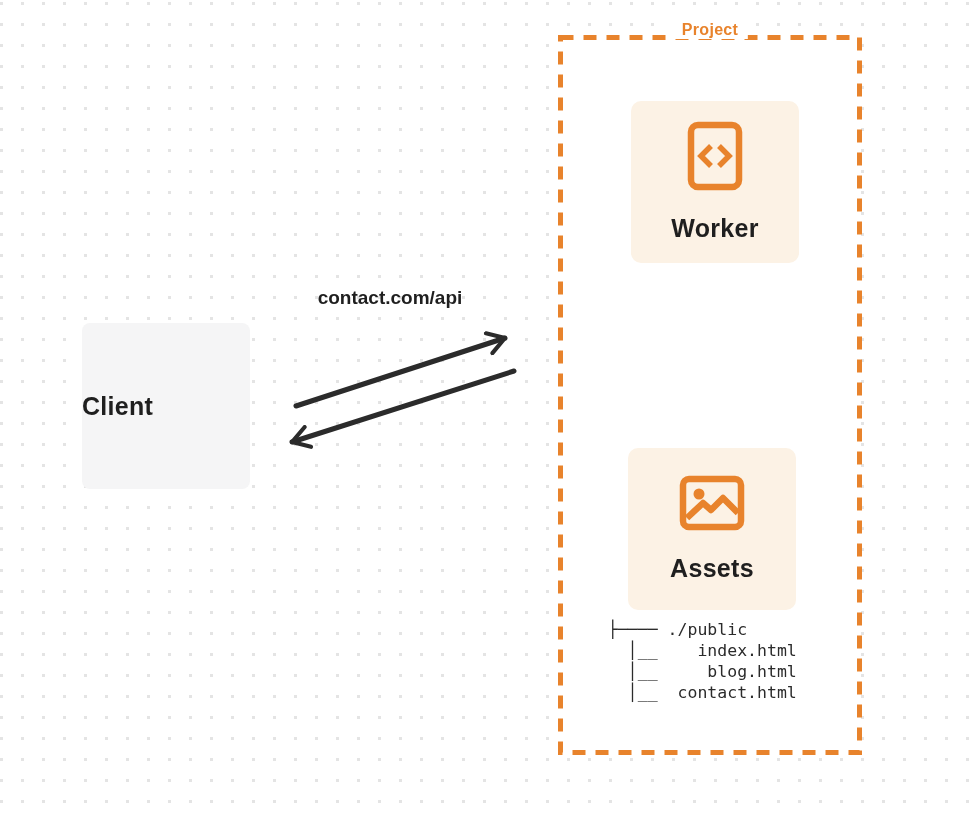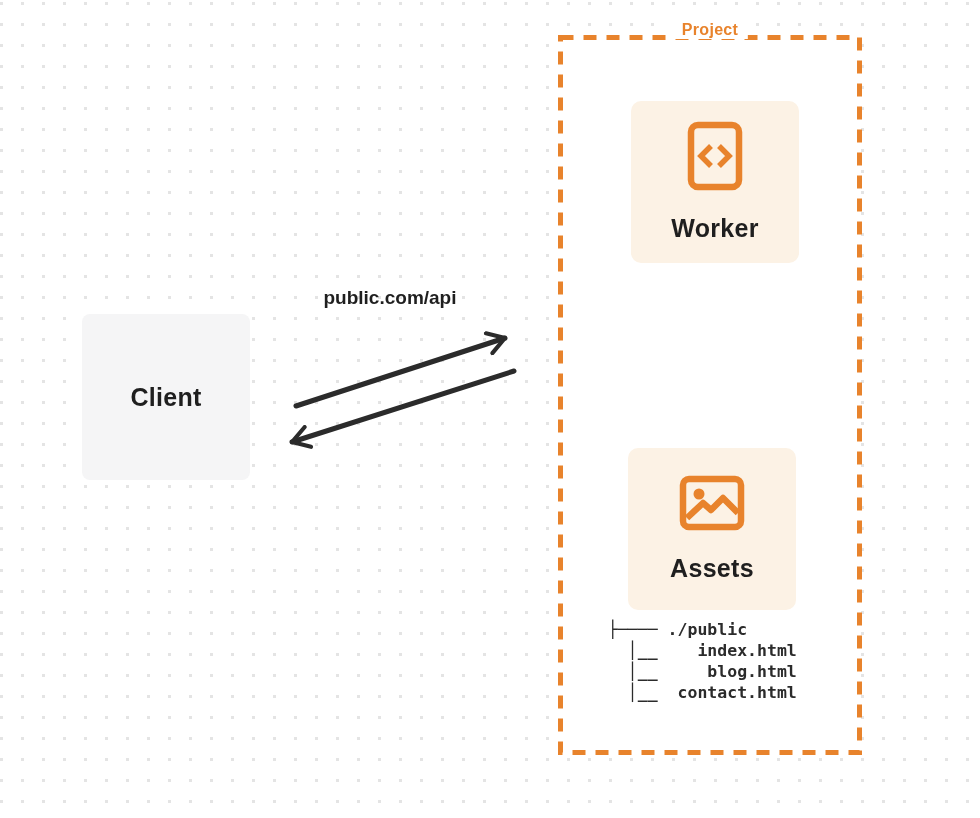--- a/index.html
+++ b/index.html
@@ -9,25 +9,25 @@
     overflow: hidden;
     font-family: "Liberation Sans", "DejaVu Sans", sans-serif;
     background-color: var(--canvas-bg, #ffffff);
     background-image: radial-gradient(var(--dot, #e4e4e4) 1.6px, transparent 1.9px);
     background-size: 21px 21px;
     background-position: 12px 14px;
   }
 
   .client-box {
     position: absolute;
-    left: 82px; top: 314px;
+    left: 82px; top: 323px;
     width: 168px; height: 166px;
     background: var(--client-bg, #f5f5f6);
     border-radius: 8px;
-    display: flex; align-items: center; justify-content: center;
+    display: flex; align-items: center; justify-content: flex-start;
   }
   .node-label {
     font-size: 25px;
     font-weight: 700;
     color: var(--ink, #1f1f1f);
     letter-spacing: 0.3px;
   }
 
   .api-label {
     position: absolute;
@@ -79,33 +79,33 @@
   .card-worker { left: 73px; top: 66px; }
   .card-assets { left: 70px; top: 413px; }
   .icon { color: var(--accent, #e8832c); display: block; }
 
   .file-tree {
     position: absolute;
     left: 50px; top: 584px;
     font-family: "DejaVu Sans Mono", monospace;
     font-size: 16.5px;
     line-height: 21px;
-    font-weight: 700;
+    font-weight: 400;
     color: var(--arrow, #2b2b2b);
     white-space: pre;
   }
 </style>
 </head>
 <body>
 
 <div class="client-box">
   <span class="node-label">Client</span>
 </div>
 
-<div class="api-label">public.com/api</div>
+<div class="api-label">contact.com/api</div>
 
 <svg class="arrows" width="980" height="818" viewBox="0 0 980 818">
   <defs>
     <marker id="ah" viewBox="0 0 12 12" refX="10" refY="6" markerWidth="5" markerHeight="5" orient="auto">
       <path d="M2,1 L10,6 L2,11" fill="none" style="stroke:var(--arrow,#2b2b2b)" stroke-width="2" stroke-linecap="round" stroke-linejoin="round"></path>
     </marker>
   </defs>
   <line x1="296" y1="406" x2="505" y2="338" style="stroke:var(--arrow,#2b2b2b)" stroke-width="5" stroke-linecap="round" marker-end="url(#ah)"></line>
   <line x1="514" y1="371" x2="292" y2="442" style="stroke:var(--arrow,#2b2b2b)" stroke-width="5" stroke-linecap="round" marker-end="url(#ah)"></line>
 </svg>

